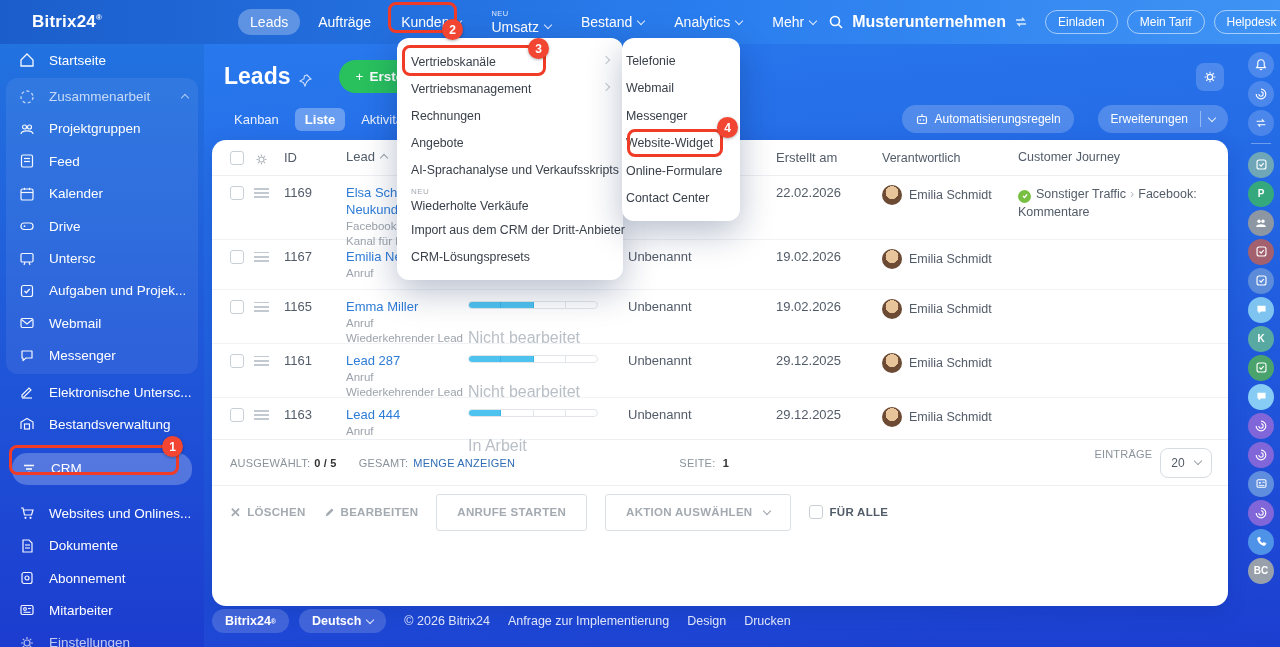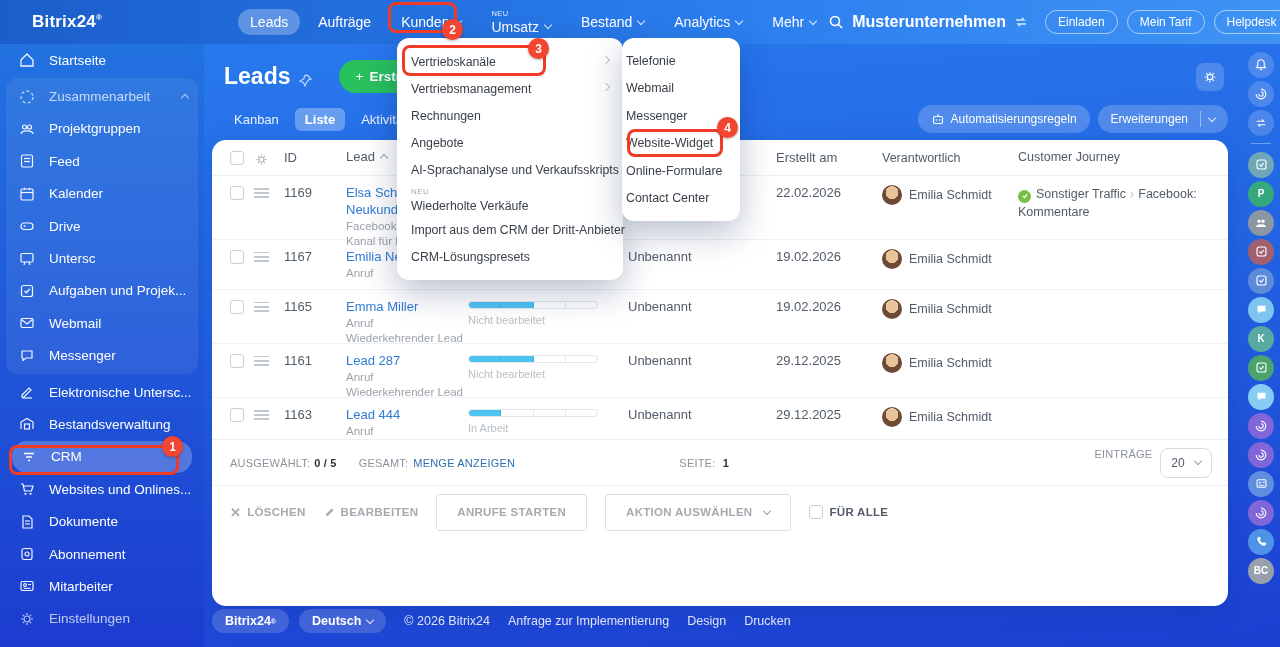--- a/index.html
+++ b/index.html
@@ -26,61 +26,61 @@
   .company{font-size:16px;font-weight:bold}
   .pill{border:1px solid rgba(255,255,255,.55);border-radius:14px;padding:4px 12px;font-size:12px;cursor:pointer;white-space:nowrap}
   
   .sidebar{position:absolute;left:0;top:44px;bottom:0;width:204px;color:#fff;
     background:linear-gradient(180deg,#2272e0 0%,#1f55d8 55%,#1c3ccf 100%);z-index:5}
   .sb-item{display:flex;align-items:center;height:32.4px;padding:0 10px 0 18px;font-size:13.5px;cursor:pointer;white-space:nowrap}
   .sb-item .ic{width:18px;height:18px;margin-right:13px;flex:0 0 18px;opacity:.95}
   .sb-group{background:rgba(255,255,255,.07);border-radius:12px;margin:2px 6px;padding:2px 0}
   .sb-group .sb-item{padding-left:12px}
   .sb-dim{opacity:.72}
-  .sb-item.crm-active{background:rgba(255,255,255,.24);border-radius:15px;margin:0 12px;padding-left:8px}
+  .sb-item.crm-active{background:rgba(255,255,255,.24);border-radius:15px;margin:12px 12px;padding-left:8px}
   
   .rail{position:absolute;right:0;top:44px;bottom:0;width:38px;display:flex;flex-direction:column;align-items:center;padding-top:6px;z-index:5}
   .rail .circ{width:26px;height:26px;border-radius:50%;margin:1.5px 0;display:flex;align-items:center;justify-content:center;color:#fff;font-size:10px;font-weight:bold;cursor:pointer;flex:0 0 26px}
   .rail .sys{background:rgba(255,255,255,.18)}
   .rail .divider{width:20px;height:1px;background:rgba(255,255,255,.35);margin:6px 0}
   
   .main{position:absolute;left:204px;right:38px;top:44px;bottom:0;z-index:4}
   .main-head{display:flex;align-items:center;padding:16px 18px 0 20px;color:#fff}
   .page-title{font-size:23px;font-weight:bold}
   .pin{margin:6px 0 0 9px;opacity:.75}
   .btn-create{margin-left:26px;background:#29c05e;border-radius:18px;height:33px;display:flex;align-items:center;color:#fff;font-size:13.5px;font-weight:bold;cursor:pointer;overflow:hidden}
   .btn-create .lbl{padding:0 14px 0 16px}
   .btn-create .split{width:1px;align-self:stretch;background:rgba(255,255,255,.4)}
   .btn-create .dd{padding:0 12px}
   .gear-btn{margin-left:auto;width:28px;height:28px;border-radius:8px;background:rgba(255,255,255,.18);display:flex;align-items:center;justify-content:center;cursor:pointer}
   .tabs-row{display:flex;align-items:center;padding:12px 14px 0 20px;color:#fff}
   .tab{font-size:13px;padding:4px 10px;border-radius:6px;margin-right:6px;cursor:pointer;opacity:.9;white-space:nowrap}
   .tab.active{background:rgba(255,255,255,.3);opacity:1;font-weight:bold}
-  .tabs-right{margin-left:auto;display:flex;gap:8px}
+  .tabs-right{margin-left:auto;display:flex;gap:24px}
   .t-btn{background:rgba(255,255,255,.2);border-radius:15px;height:28px;display:flex;align-items:center;padding:0 13px;font-size:12px;cursor:pointer;gap:6px;white-space:nowrap}
   .t-btn .split{width:1px;height:16px;background:rgba(255,255,255,.4);margin:0 2px 0 6px}
   
   .card{position:absolute;left:8px;right:14px;top:96px;height:466px;background:#fff;border-radius:14px;overflow:hidden;box-shadow:0 6px 20px rgba(10,40,120,.18)}
   .thead,.trow{display:flex;align-items:flex-start;padding:0 0 0 18px}
   .thead{align-items:center;height:36px;border-bottom:1px solid #edf0f3;color:#525c69;font-size:13px}
   .trow{border-bottom:1px solid #f0f2f5;padding-top:9px}
   .c-cb{flex:0 0 24px;padding-top:1px}
   .cb{width:14px;height:14px;border:1.5px solid #c9cfd6;border-radius:3px;background:#fff;cursor:pointer}
   .c-h{flex:0 0 30px;padding-top:3px}
   .drag{width:15px;height:10px;background:repeating-linear-gradient(#c3c9d0 0 1.5px,transparent 1.5px 4.2px);cursor:grab}
   .c-id{flex:0 0 62px;font-size:13px;color:#525c69}
   .c-name{flex:0 0 122px;font-size:13px;line-height:1.3;overflow:hidden}
   .c-name a{color:#2e7cd6;text-decoration:none;cursor:pointer}
   .sub{color:#9ca3ab;font-size:11.5px;line-height:1.35;white-space:nowrap;overflow:hidden}
   .c-stage{flex:0 0 160px;padding-top:2px}
   .bar{width:130px;height:8px;border:1px solid #e2e6ea;border-radius:4px;display:flex;overflow:hidden;background:#fff}
   .bar i{flex:1;border-right:1px solid #e2e6ea}
   .bar i:last-child{border-right:none}
   .bar i.fill{background:#4fc3f0;border-right-color:#3ab4e6}
-  .bar-label{color:#b9bfc6;font-size:11px;margin-top:5px;white-space:nowrap}
+  .bar-label{color:#b9bfc6;font-size:16px;margin-top:20px;white-space:nowrap}
   .c-unnamed{flex:0 0 148px;font-size:13px;color:#525c69}
   .c-created{flex:0 0 106px;font-size:13px;color:#525c69}
   .c-resp{flex:0 0 136px;display:flex;align-items:center;gap:7px;font-size:12.5px;color:#525c69}
   .avatar-sm{width:20px;height:20px;border-radius:50%;background:radial-gradient(circle at 50% 38%,#e8c49a 0 40%,#6c4a34 41% 100%);flex:0 0 20px}
   .c-journey{flex:1;font-size:12.5px;color:#525c69;line-height:1.45;padding-right:14px}
   .jdot{display:inline-flex;width:13px;height:13px;border-radius:50%;background:#77c043;color:#fff;align-items:center;justify-content:center;vertical-align:-2px;margin-right:5px}
   .jsep{color:#b9bfc6;margin:0 4px}
   
   .summary{display:flex;align-items:center;height:46px;border-bottom:1px solid #edf0f3;padding:0 16px 0 18px;font-size:11px;color:#8a929b;letter-spacing:.2px}
   .summary b{color:#333;margin-left:4px}

